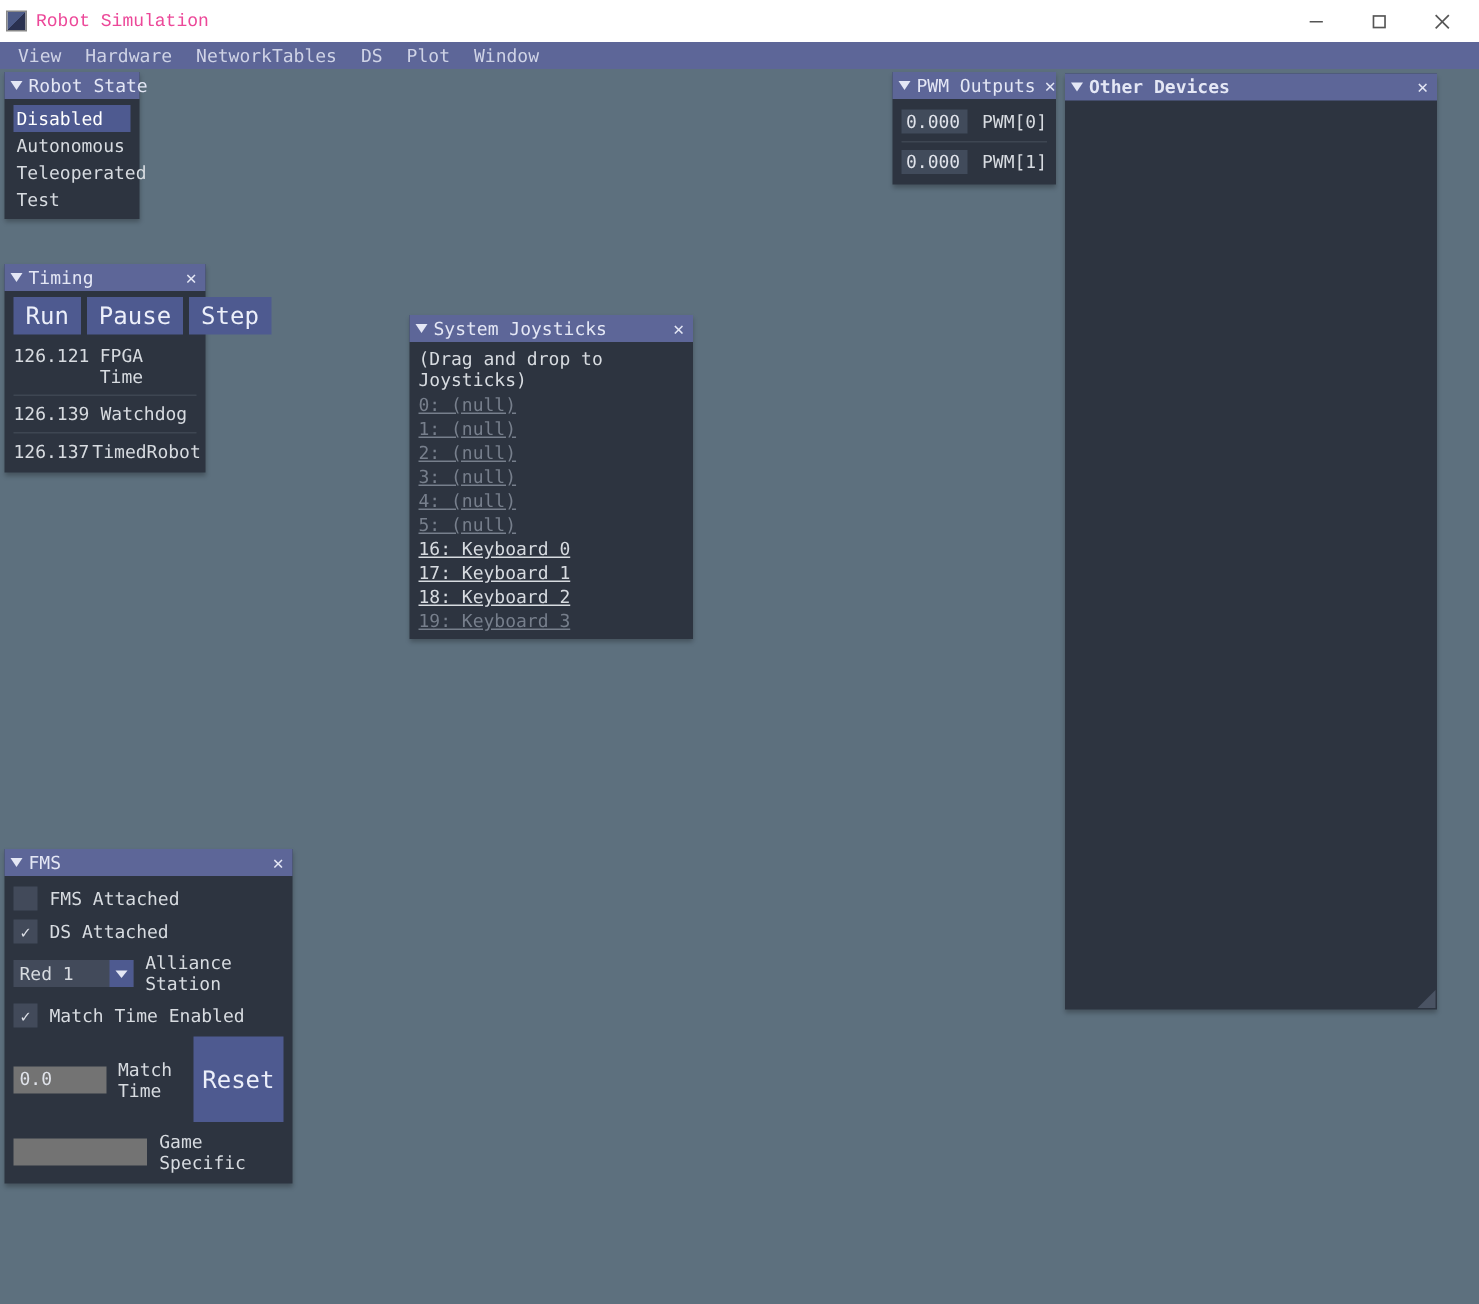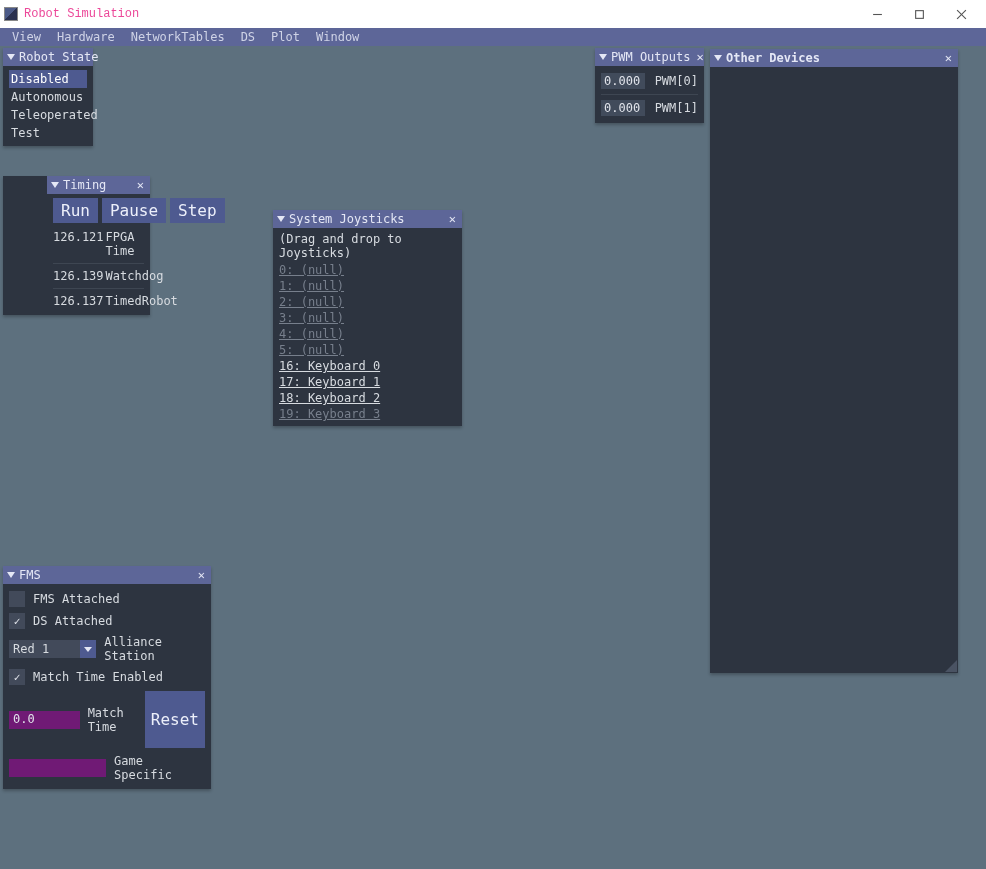--- a/index.html
+++ b/index.html
@@ -152,21 +152,21 @@
     display:flex; align-items:center; justify-content:center;
   }
   .combo .combo-btn::before{
     content:"";
     width:0;height:0;
     border-left:4px solid transparent;
     border-right:4px solid transparent;
     border-top:5px solid #e4e7f5;
   }
   .textbox {
-    background:#701a75;
+    background:#737373;
     height:18px;
     width:100px;
     padding:1px 4px;
     color:#e0e3ea;
   }
 
   
   .resize-grip{
     position:absolute;
     right:1px; bottom:1px;
@@ -220,21 +220,21 @@
     <div class="panel-body">
       <div class="state-list">
         <div class="state-item selected">Disabled</div>
         <div class="state-item">Autonomous</div>
         <div class="state-item">Teleoperated</div>
         <div class="state-item">Test</div>
       </div>
     </div>
   </div>
 
-  <div class="panel" style="left:3px; top:130px; width:147px;padding-left:44px;">
+  <div class="panel" style="left:3px; top:130px; width:134px;">
     <div class="panel-header">
       <span class="collapse-caret"></span>
       <span class="panel-title">Timing</span>
       <span class="close-x">✕</span>
     </div>
     <div class="panel-body">
       <div class="btn-row">
         <button class="imgui-btn">Run</button>
         <button class="imgui-btn">Pause</button>
         <button class="imgui-btn">Step</button>
@@ -301,21 +301,21 @@
   <div class="panel" style="left:710px; top:3px; width:248px; height:624px;font-weight:bold;">
     <div class="panel-header">
       <span class="collapse-caret"></span>
       <span class="panel-title">Other Devices</span>
       <span class="close-x">✕</span>
     </div>
     <div class="panel-body"></div>
     <div class="resize-grip"></div>
   </div>
 
-  <div class="panel" style="left:3px; top:520px; width:208px;">
+  <div class="panel" style="left:3px; top:520px; width:192px;">
     <div class="panel-header">
       <span class="collapse-caret"></span>
       <span class="panel-title">FMS</span>
       <span class="close-x">✕</span>
     </div>
     <div class="panel-body">
       <div class="fms-row">
         <span class="chk"></span>
         <span>FMS Attached</span>
       </div>

